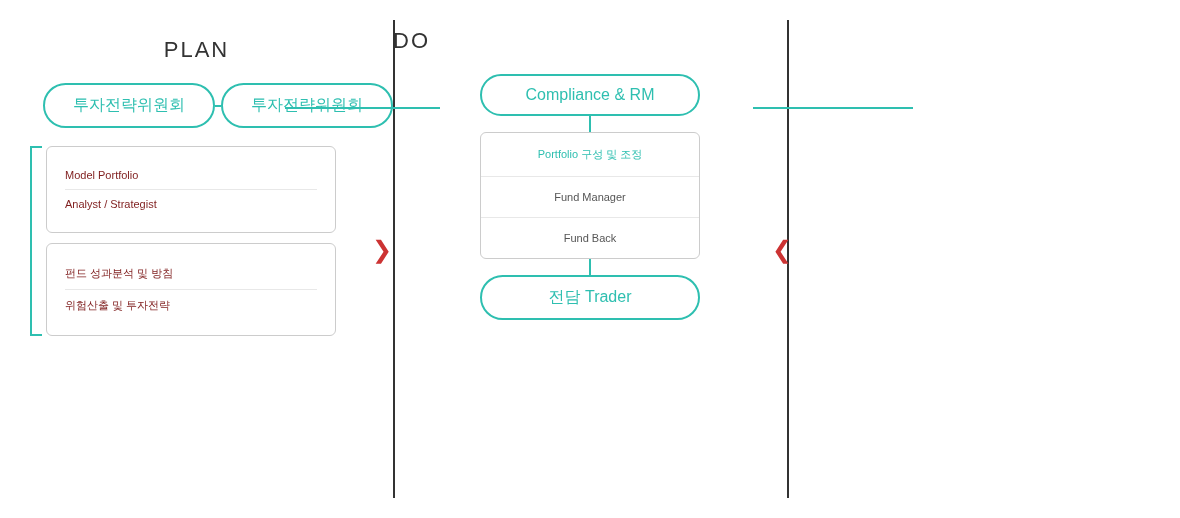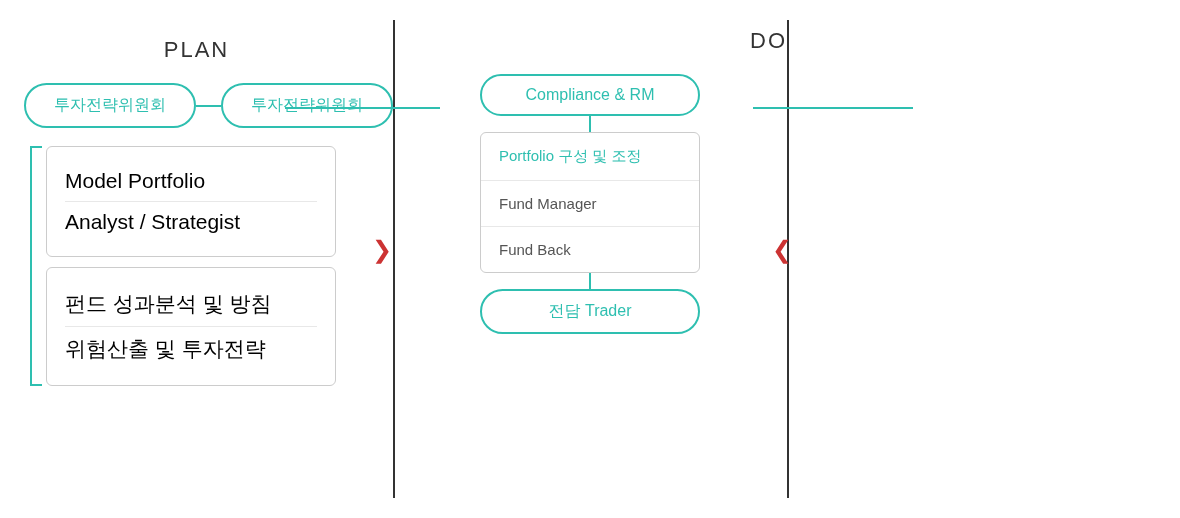--- a/index.html
+++ b/index.html
@@ -99,42 +99,42 @@
       background: #fff;
       padding: 14px 18px;
       margin-bottom: 10px;
     }
 
     .plan-box-group:last-child {
       margin-bottom: 0;
     }
 
     .plan-box-item {
-      color: #000000;
-      font-size: 21px;
+      color: #7f1d1d;
+      font-size: 11px;
       padding: 8px 0;
       text-align: left;
     }
 
     .plan-box-item + .plan-box-item {
       border-top: 1px solid #e8e8e8;
     }
 
     
     .do-section {
       position: absolute;
       left: 393px;
       top: 0;
       width: 394px;
       height: 518px;
       padding-top: 28px;
     }
 
     .do-title {
-      text-align: right;
+      text-align: left;
       font-size: 22px;
       font-weight: 400;
       color: #333;
       letter-spacing: 2px;
       margin-bottom: 20px;
     }
 
     .do-content {
       display: flex;
       flex-direction: column;
@@ -150,23 +150,23 @@
 
     .do-inner-box {
       border: 1.5px solid #ccc;
       border-radius: 6px;
       width: 220px;
       background: #fff;
     }
 
     .do-inner-item {
       color: #555;
-      font-size: 15px;
+      font-size: 11px;
       padding: 14px 18px;
-      text-align: left;
+      text-align: center;
     }
 
     .do-inner-item.teal {
       color: #2ebfb0;
     }
 
     .do-inner-item + .do-inner-item {
       border-top: 1px solid #e8e8e8;
     }
 
@@ -206,21 +206,21 @@
 <body>
 
 <div class="diagram">
 
   <div class="divider divider-left"></div>
   <div class="divider divider-right"></div>
 
   <div class="plan-section">
     <div class="plan-title">PLAN</div>
 
-    <div class="plan-pills-row" style="justify-content:flex-start; padding-left:24px;">
+    <div class="plan-pills-row" style="justify-content:flex-start; padding-left:43px;">
       <div class="pill plan-pill-1">
         <span>투자전략위원회</span>
       </div>
       <div class="plan-pill-connector"></div>
       <div class="pill">
         <span>투자전략위원회</span>
       </div>
     </div>
 
     <div style="position:relative; margin-top:18px; margin-left:30px; width:330px;">

